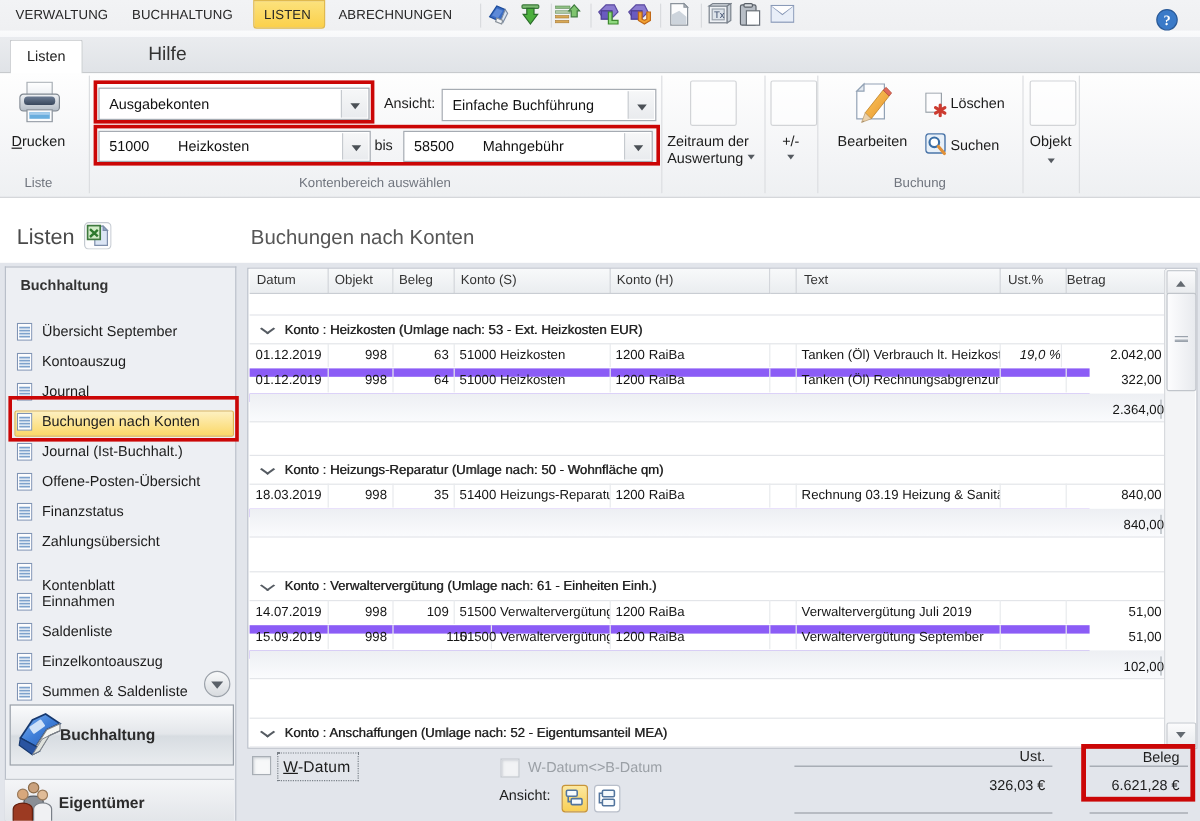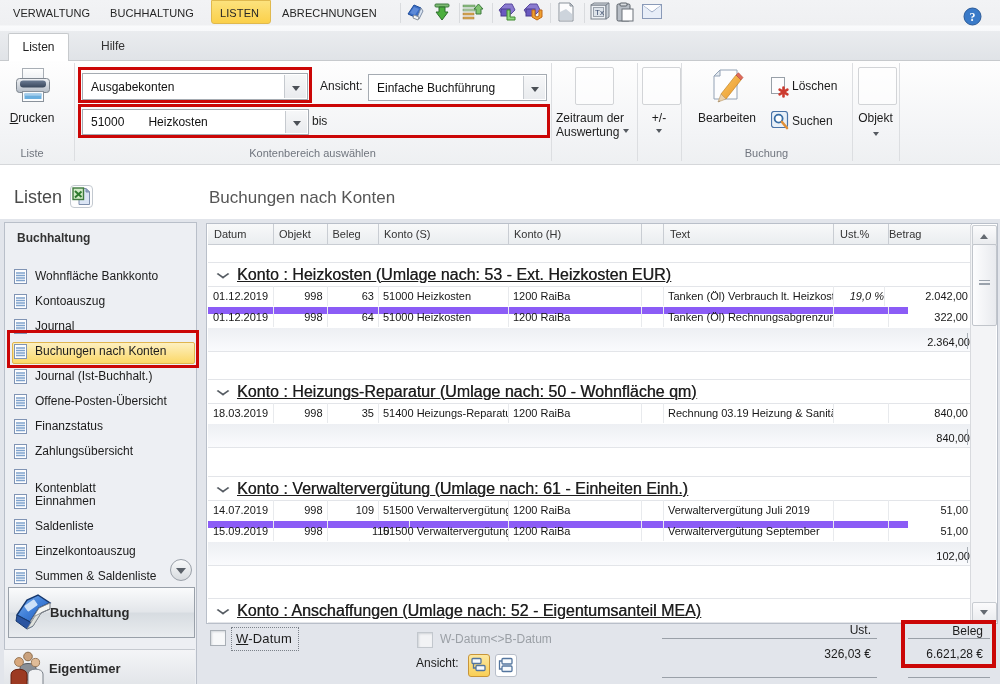--- a/index.html
+++ b/index.html
@@ -7,21 +7,21 @@
   .abs{position:absolute;}
   
   #menubar{left:0;top:0;width:1000px;height:31px;background:linear-gradient(#f2f3f5 0,#eff0f2 25px,#fafbfc 26px,#f7f8fa 31px);}
   .mitem{position:absolute;top:0;height:26px;line-height:26px;font-size:11px;color:#262626;letter-spacing:.1px;}
   #listenhl{left:211px;top:0px;width:58px;height:22px;background:linear-gradient(#fce27d,#fbd04a);border:1px solid #e0b94e;border-radius:0 0 3px 3px;}
   .msep{position:absolute;top:3px;height:20px;width:1px;background:#d9dbde;}
   .mico{position:absolute;top:2px;}
   
   #tabstrip{left:0;top:31px;width:1000px;height:29px;background:linear-gradient(#eaecef,#e0e3e7);border-bottom:1px solid #c7cacd;}
   #tabactive{left:8px;top:33px;width:59px;height:28px;background:#fff;border:1px solid #c7cacd;border-bottom:none;border-radius:2px 2px 0 0;text-align:center;font-size:12px;color:#222;line-height:27px;}
-  #tabhilfe{left:70px;top:33px;width:55px;height:26px;text-align:right;font-size:12px;color:#333;line-height:26px;}
+  #tabhilfe{left:70px;top:33px;width:55px;height:26px;text-align:center;font-size:16px;color:#333;line-height:26px;padding-left:42px;}
   
   #ribbon{left:0;top:61px;width:1000px;height:103px;background:linear-gradient(#fefefe,#f3f4f6 70%,#eef0f2);border-bottom:1px solid #d5d7da;}
   .rsep{position:absolute;top:2px;bottom:3px;width:1px;background:#dcdee1;}
   .rlabel{position:absolute;font-size:11px;color:#70757e;text-align:center;top:85px;height:14px;line-height:14px;}
   .redbox{position:absolute;border:3px solid #cb0606;}
   .combo{position:absolute;background:#fff;border:1px solid #a5abb2;}
   .combo .txt{position:absolute;left:8px;top:0;bottom:0;display:flex;align-items:center;font-size:12px;color:#111;white-space:nowrap;}
   .ddbtn{position:absolute;right:1px;top:1px;bottom:1px;width:21px;background:linear-gradient(#f6f7f8,#e9ebee);border-left:1px solid #c6cacf;}
   .ddbtn:after{content:"";position:absolute;left:50%;top:50%;margin:-1px 0 0 -4px;border:4px solid transparent;border-top:5px solid #4b5056;}
   .dar{display:inline-block;width:0;height:0;border:3px solid transparent;border-top:4px solid #555a60;vertical-align:middle;}
@@ -30,21 +30,21 @@
   
   #whitestrip{left:0;top:165px;width:1000px;height:54px;background:#fff;}
   
   #sidebar{left:4px;top:222px;width:191px;height:462px;background:#edeff3;border:1px solid #b9bfc9;border-bottom:none;}
   .sitem{position:absolute;left:30px;font-size:12px;color:#1c1c1c;white-space:nowrap;height:25px;line-height:25px;}
   .sicon{position:absolute;left:9px;width:13px;height:15px;}
   #selitem{position:absolute;left:7px;top:119px;width:181px;height:20px;background:linear-gradient(#fdf0c0,#fbd868);border:1px solid #e0b54e;border-radius:2px;}
   
   #tablepanel{left:206px;top:223px;width:790px;height:399px;background:#fff;border:1px solid #b9bfc9;}
   .th{position:absolute;top:0;height:20px;background:linear-gradient(#f8f9fa,#eaedf0);border-right:1px solid #c9cdd3;border-bottom:1px solid #c9cdd3;font-size:11px;color:#333;line-height:20px;white-space:nowrap;overflow:hidden;}
-  .grow{position:absolute;left:1px;width:763px;border-top:1px solid #e3e5e9;border-bottom:1px solid #e3e5e9;font-size:16px;color:#1d1d1d;display:flex;align-items:center;text-shadow:.45px 0 0 rgba(30,30,30,.75);text-decoration:underline;}
+  .grow{position:absolute;left:1px;width:763px;border-top:1px solid #e3e5e9;border-bottom:1px solid #e3e5e9;font-size:11px;color:#1d1d1d;display:flex;align-items:center;text-shadow:.45px 0 0 rgba(30,30,30,.75);}
   .gtri{width:9px;height:7px;margin-left:10px;position:relative;}.gtri:after{content:'';position:absolute;left:0;top:0;width:7px;height:7px;border-right:2px solid #555b62;border-bottom:2px solid #555b62;transform:translate(0.5px,-1.5px) scale(1,.72) rotate(45deg);}
   .gtxt{margin-left:10px;}
   .drow{position:absolute;left:1px;width:700px;height:21px;border-bottom:7px solid #8b5cf6;}
   .cell{position:absolute;top:0;height:20px;line-height:20px;font-size:11px;color:#161616;white-space:nowrap;overflow:hidden;border-right:1px solid #e8eaed;}
   .cr{text-align:right;}
   .sumrow{position:absolute;left:1px;width:763px;height:23px;background:linear-gradient(#edeff3,#fafbfd);border-bottom:1px solid #e3e5e9;}
   .sumval{position:absolute;top:3px;height:23px;line-height:23px;font-size:11px;color:#161616;text-align:right;}
   
   #vscroll{position:absolute;right:1px;top:1px;width:25px;height:397px;background:#f3f4f6;border-left:1px solid #d8dade;}
   .sbtn{position:absolute;left:1px;width:23px;height:19px;background:linear-gradient(#fbfbfc,#e9ebee);border:1px solid #c8ccd1;border-radius:2px;}
@@ -184,20 +184,24 @@
       <div class="txt">Einfache Buchführung</div>
       <div class="ddbtn"></div>
     </div>
 
   <div class="redbox" style="left:78px;top:43px;width:466px;height:28px;"></div>
   <div class="combo" style="left:82px;top:48px;width:225px;height:24px;">
       <div class="txt">51000<span style="display:inline-block;width:24px;"></span>Heizkosten</div>
       <div class="ddbtn"></div>
     </div>
   <div class="rbtext" style="left:312px;top:53px;">bis</div>
+  <div class="combo" style="left:336px;top:48px;width:206px;height:24px;">
+      <div class="txt">58500<span style="display:inline-block;width:24px;"></span>Mahngebühr</div>
+      <div class="ddbtn"></div>
+    </div>
 
   <div class="iconbox" style="left:575px;top:6px;"></div>
   <div class="rbtext" style="left:556px;top:50px;width:86px;text-align:left;">Zeitraum der<br>Auswertung <span class="dar"></span></div>
 
   <div class="iconbox" style="left:642px;top:6px;"></div>
   <div class="rbtext" style="left:637px;top:50px;width:44px;">+/-<br><span class="dar"></span></div>
 
   <div id="editicon" class="abs" style="left:711px;top:7px;"><svg width="33" height="38">
     <defs>
           <linearGradient id="pen" x1="0" y1="0" x2="1" y2="1">
@@ -251,21 +255,21 @@
   <div id="sitems">
       <div class="sicon" style="top:46px;"><svg width="13" height="15" viewBox="0 0 13 15">
           <rect x="0.5" y="0.5" width="12" height="14" fill="#fdfdfe" stroke="#8094b4"></rect>
           <g stroke="#7ea2cc" stroke-width="1.5">
             <line x1="2" y1="4" x2="11" y2="4"></line>
             <line x1="2" y1="6.5" x2="11" y2="6.5"></line>
             <line x1="2" y1="9" x2="11" y2="9"></line>
             <line x1="2" y1="11.5" x2="11" y2="11.5"></line>
           </g>
         </svg></div>
-      <div class="sitem" style="top:41px;">Wohnfläche Bankkonto</div>
+      <div class="sitem" style="top:41px;">Übersicht September</div>
       <div class="sicon" style="top:71px;"><svg width="13" height="15" viewBox="0 0 13 15">
           <rect x="0.5" y="0.5" width="12" height="14" fill="#fdfdfe" stroke="#8094b4"></rect>
           <g stroke="#7ea2cc" stroke-width="1.5">
             <line x1="2" y1="4" x2="11" y2="4"></line>
             <line x1="2" y1="6.5" x2="11" y2="6.5"></line>
             <line x1="2" y1="9" x2="11" y2="9"></line>
             <line x1="2" y1="11.5" x2="11" y2="11.5"></line>
           </g>
         </svg></div>
       <div class="sitem" style="top:66px;">Kontoauszug</div>

